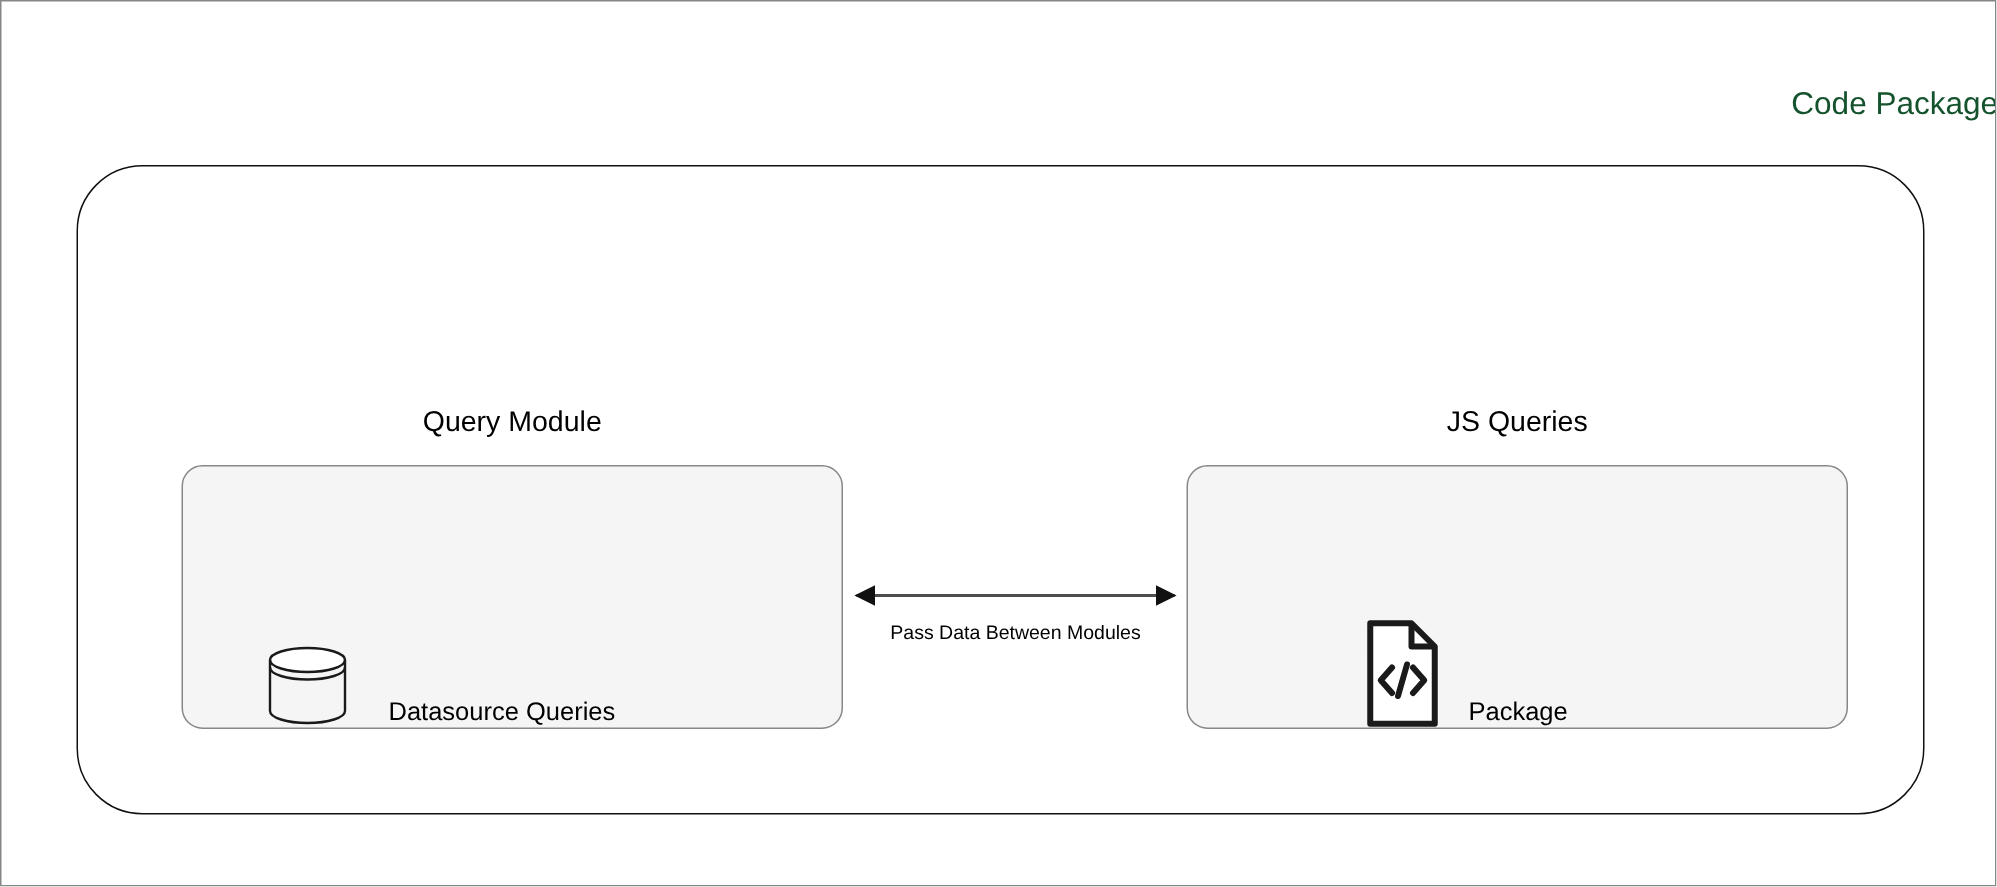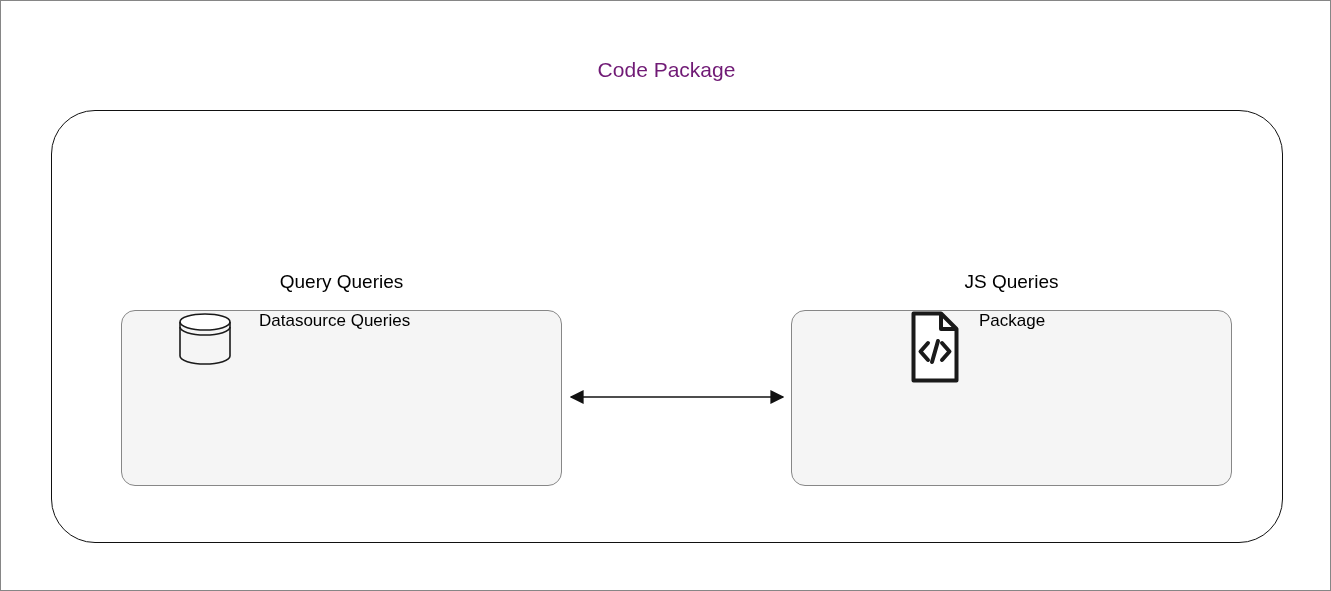--- a/index.html
+++ b/index.html
@@ -20,23 +20,23 @@
     border: 1px solid #868686;
     overflow: hidden;
   }
 
   
   .package-title {
     position: absolute;
     left: 0;
     top: 55px;
     width: 1331px;
-    text-align: center;
+    text-align: right;
     font-size: 21px;
-    color: #701a75;
+    color: #14532d;
     line-height: 28px;
     white-space: nowrap;
   }
   .package-box {
     position: absolute;
     left: 50px;
     top: 109px;
     width: 1232px;
     height: 433px;
     box-sizing: border-box;
@@ -70,21 +70,21 @@
     border: 1px solid #878787;
     border-radius: 14px;
   }
   .card-content {
     position: absolute;
     top: 0;
     left: 0;
     width: 100%;
     height: 100%;
     display: flex;
-    align-items: flex-start;
+    align-items: flex-end;
   }
   .card-label {
     font-size: 17px;
     color: #000000;
     white-space: nowrap;
   }
 
   #module-query {
     left: 120px;
     top: 268px;
@@ -134,21 +134,21 @@
 </head>
 <body>
 
 <div id="canvas">
 
   <div class="package-title">Code Package</div>
 
   <div class="package-box"></div>
 
   <div class="module" id="module-query">
-    <div class="module-title">Query Queries</div>
+    <div class="module-title">Query Module</div>
     <div class="module-card">
       <div class="card-content">
         <svg class="icon-db" width="56" height="56" viewBox="0 0 56 56">
           <ellipse cx="28" cy="11" rx="25" ry="8" fill="#ffffff" stroke="#1a1a1a" stroke-width="1.6"></ellipse>
           <path d="M3 11 V45" fill="none" stroke="#1a1a1a" stroke-width="1.6"></path>
           <path d="M53 11 V45" fill="none" stroke="#1a1a1a" stroke-width="1.6"></path>
           <path d="M3 45 a25 8 0 0 0 50 0" fill="none" stroke="#1a1a1a" stroke-width="1.6"></path>
           <path d="M3 16 a25 8 0 0 0 50 0" fill="none" stroke="#1a1a1a" stroke-width="1.6"></path>
         </svg>
         <span class="card-label">Datasource Queries</span>
@@ -176,14 +176,15 @@
     <defs>
       <marker id="arrow-end" viewBox="0 0 10 10" refX="9" refY="5" markerWidth="7" markerHeight="7" orient="auto-start-reverse">
         <path d="M0 0 L10 5 L0 10 z" fill="#111111"></path>
       </marker>
       <marker id="arrow-start" viewBox="0 0 10 10" refX="9" refY="5" markerWidth="7" markerHeight="7" orient="auto-start-reverse">
         <path d="M0 0 L10 5 L0 10 z" fill="#111111"></path>
       </marker>
     </defs>
     <line x1="10" y1="16" x2="222" y2="16" stroke="#4d4d4d" stroke-width="2" marker-start="url(#arrow-start)" marker-end="url(#arrow-end)"></line>
   </svg>
+  <div class="connector-label">Pass Data Between Modules</div>
 
 </div>
 
 </body></html>

